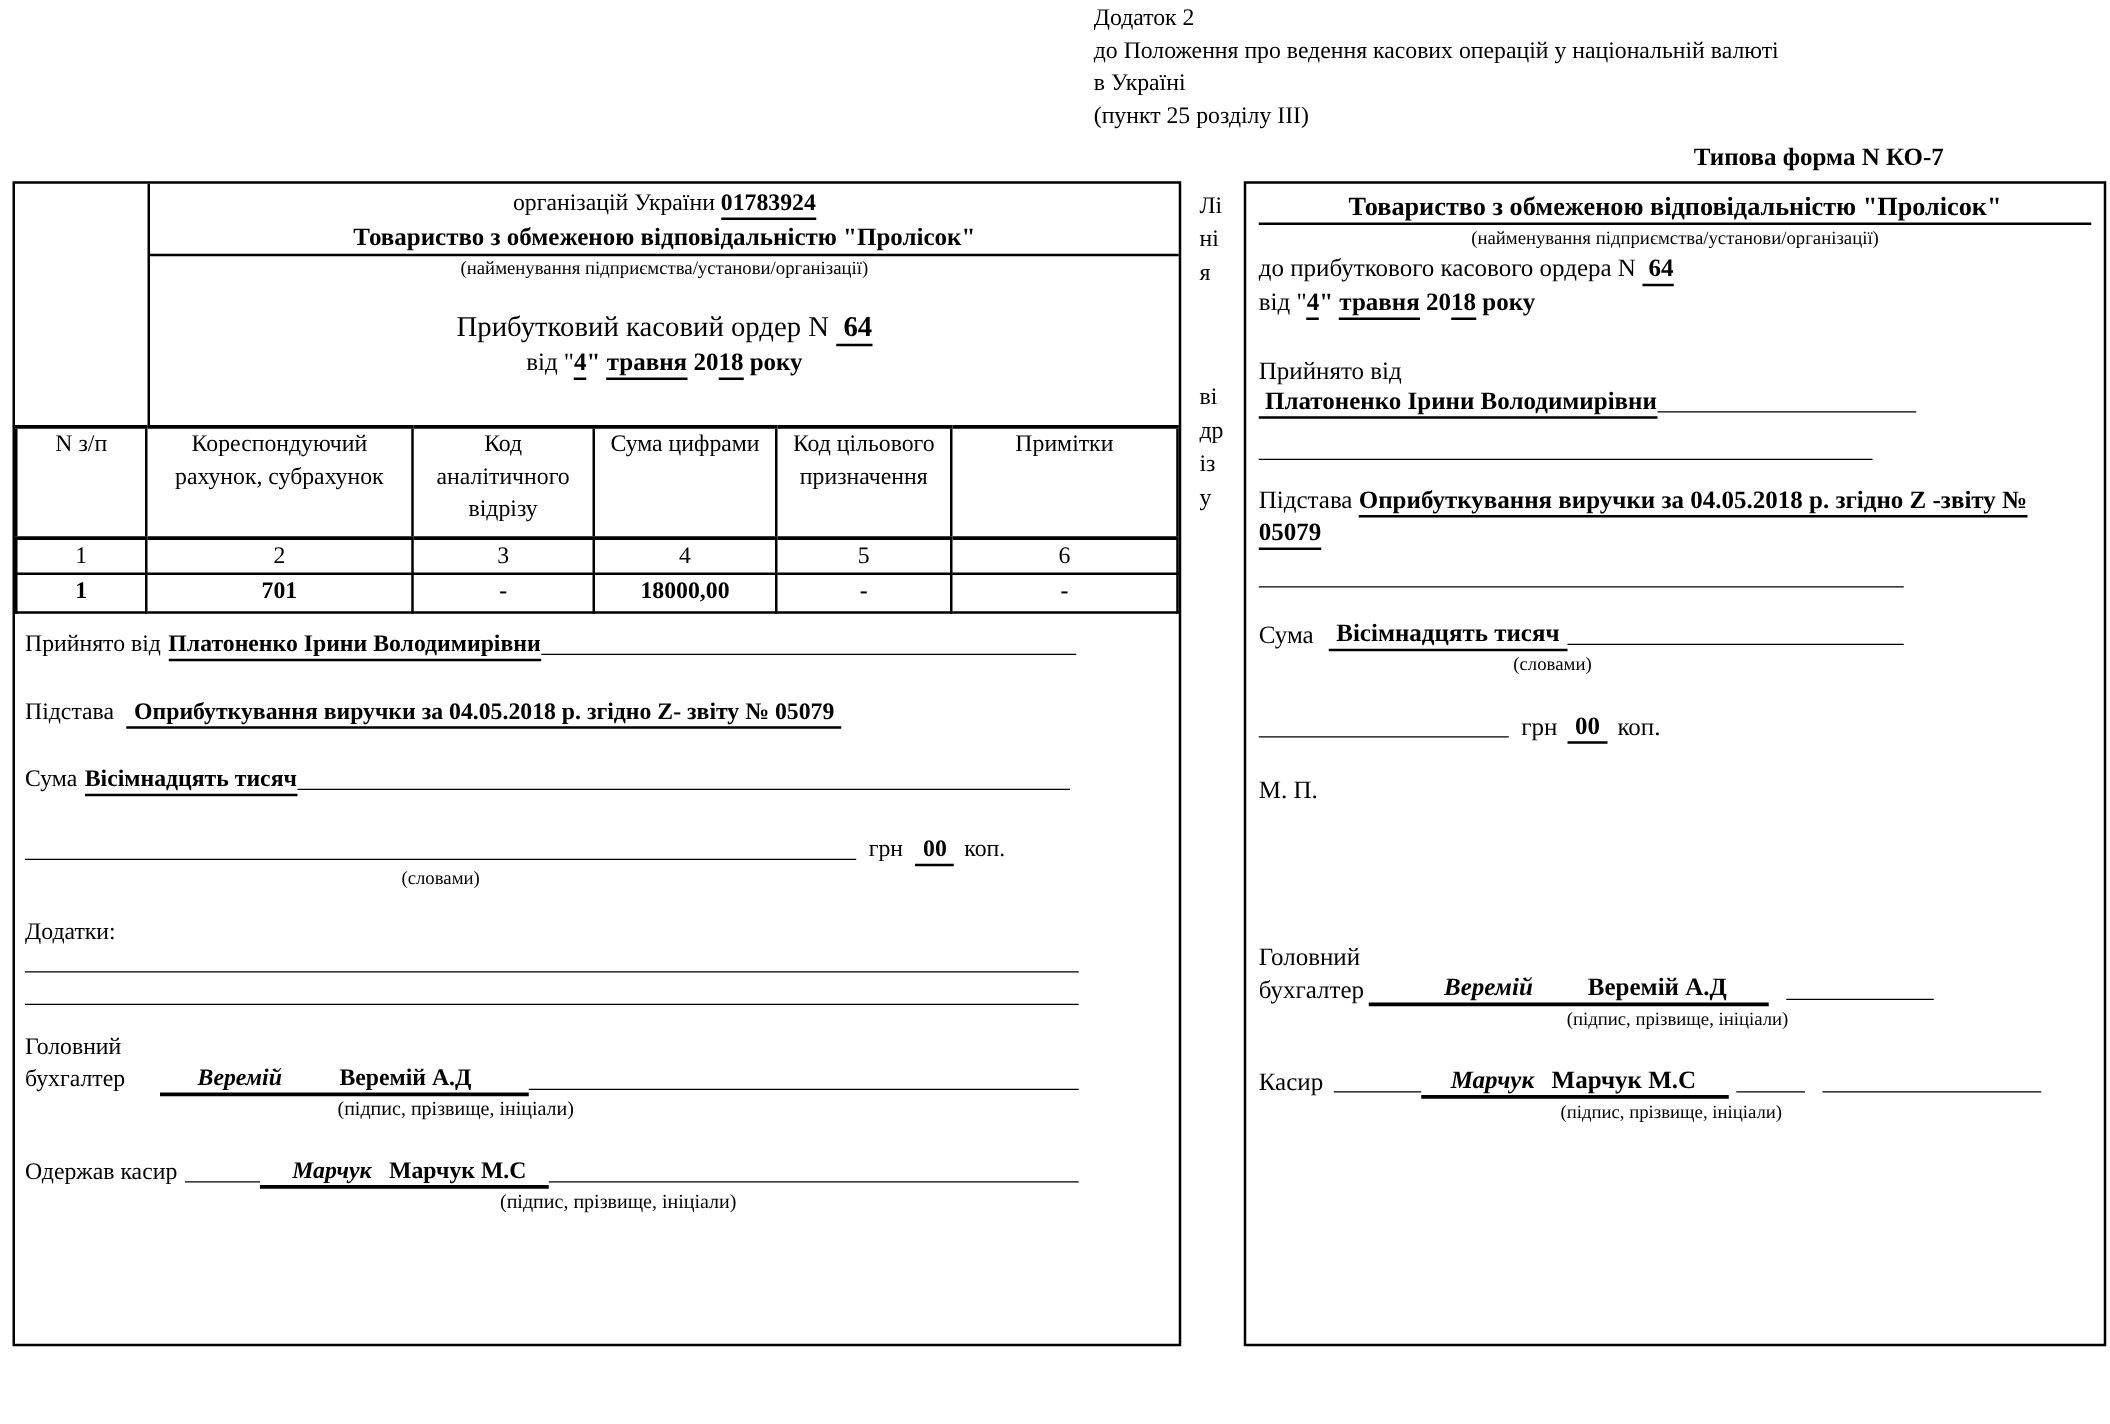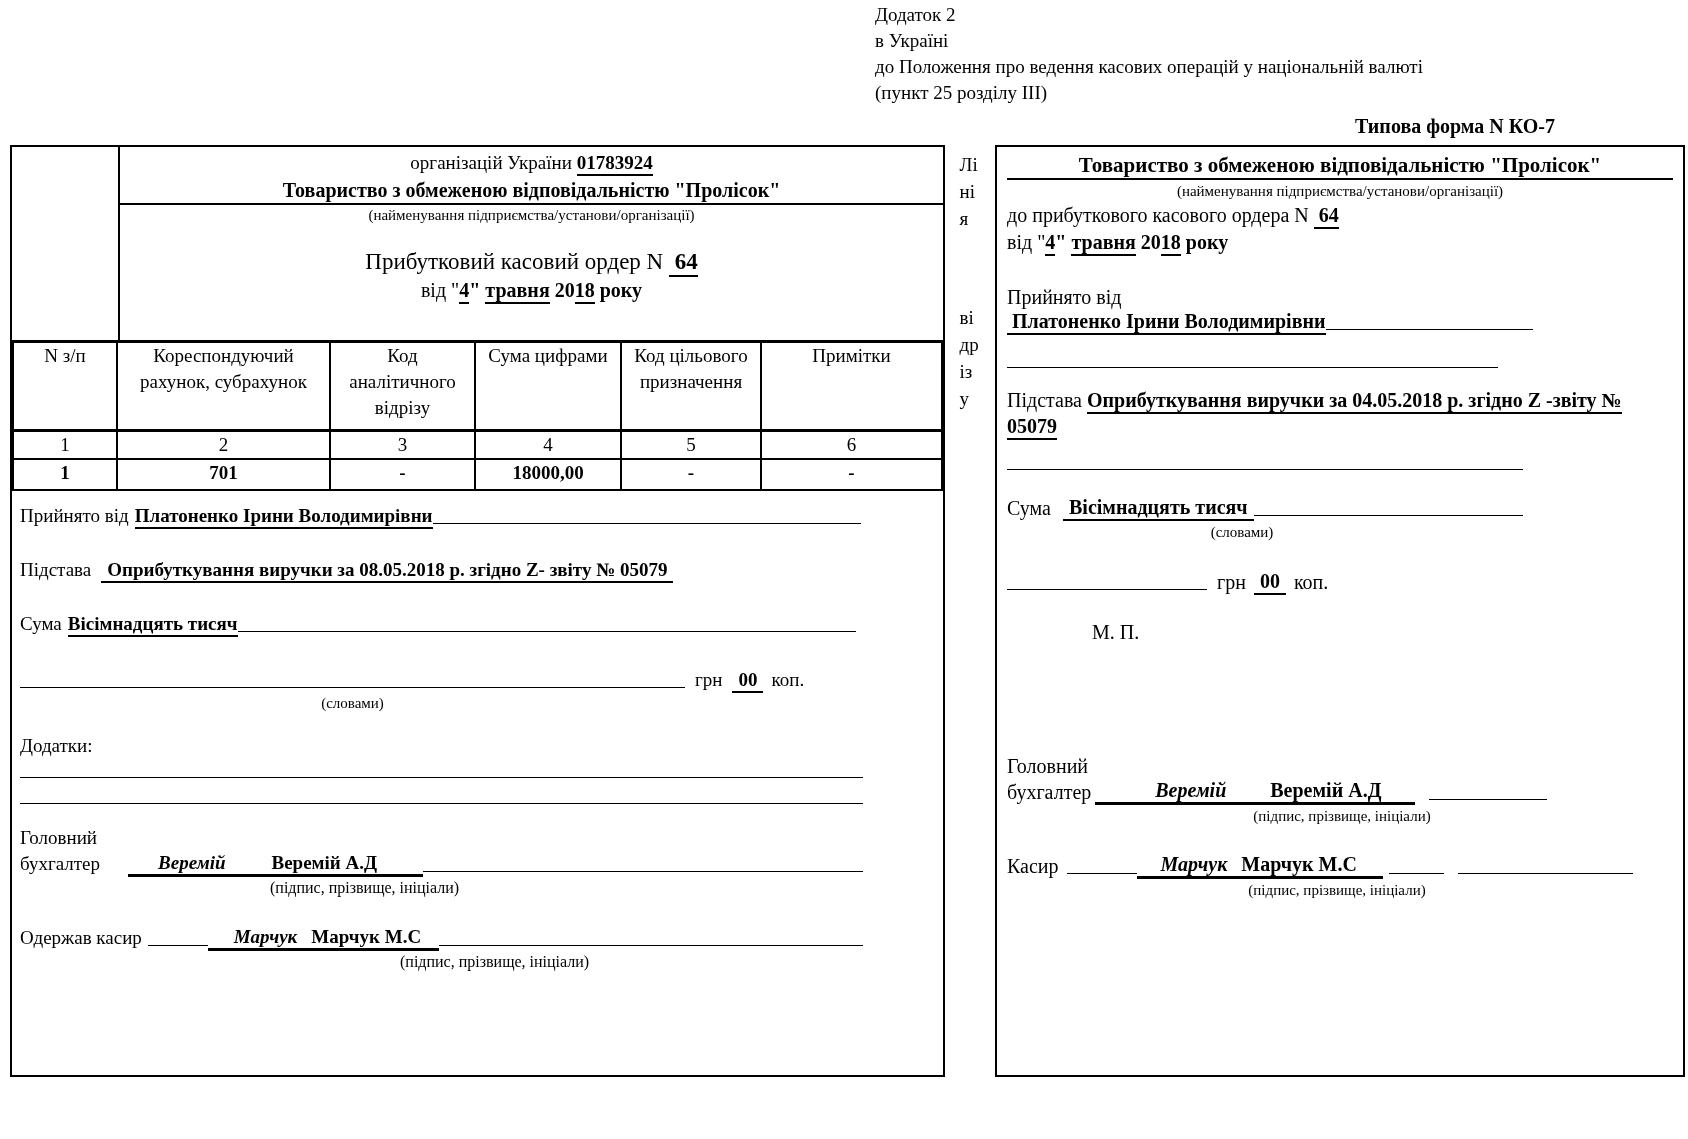--- a/index.html
+++ b/index.html
@@ -47,31 +47,31 @@
   
   .order-body { flex:1; padding:6px 12px 0 8px; position:relative; }
   .sig-u { border-bottom:3px solid #000; display:inline-flex; align-items:baseline; line-height:1.15; }
   .sig-i { font-style:italic; font-weight:bold; }
   .sig-b { font-weight:bold; }
   .note-sign { font-size:16px; line-height:22px; }
 
   
   .rc-company { border-bottom:2px solid #000; text-align:center; font-weight:bold; font-size:21px; }
   .rc-note { text-align:center; font-size:15px; line-height:22px; }
-  .mp { margin-top:24px; margin-left:85px; }
+  .mp { margin-top:24px; }
 </style>
 </head>
 <body>
 
 <div class="page">
 
   <div class="top-note">
     <div>Додаток 2</div>
+    <div>до Положення про ведення касових операцій у національній валюті</div>
     <div>в Україні</div>
-    <div>до Положення про ведення касових операцій у національній валюті</div>
     <div>(пункт 25 розділу III)</div>
   </div>
   <div class="form-code">Типова форма N КО-7</div>
 
   <div class="sheet">
 
     <div class="order-part">
 
       <div class="order-head">
         <div class="order-head-left"></div>
@@ -135,21 +135,21 @@
       <div class="order-body">
 
         <div class="frow" style="margin-top:6px">
           <span>Прийнято від</span>
           <span class="ub" style="margin-left:6px">Платоненко Ірини Володимирівни</span>
           <span class="fill" style="margin-right:70px"></span>
         </div>
 
         <div class="frow" style="margin-top:28px">
           <span>Підстава</span>
-          <span class="ub" style="margin-left:10px; padding:0 6px">Оприбуткування виручки за 08.05.2018 р. згідно Z- звіту № 05079</span>
+          <span class="ub" style="margin-left:10px; padding:0 6px">Оприбуткування виручки за 04.05.2018 р. згідно Z- звіту № 05079</span>
         </div>
 
         <div class="frow" style="margin-top:28px">
           <span>Сума</span>
           <span class="ub" style="margin-left:6px">Вісімнадцять тисяч</span>
           <span class="fill" style="margin-right:75px"></span>
         </div>
 
         <div class="frow" style="margin-top:30px">
           <span class="fillfix" style="width:665px"></span>

